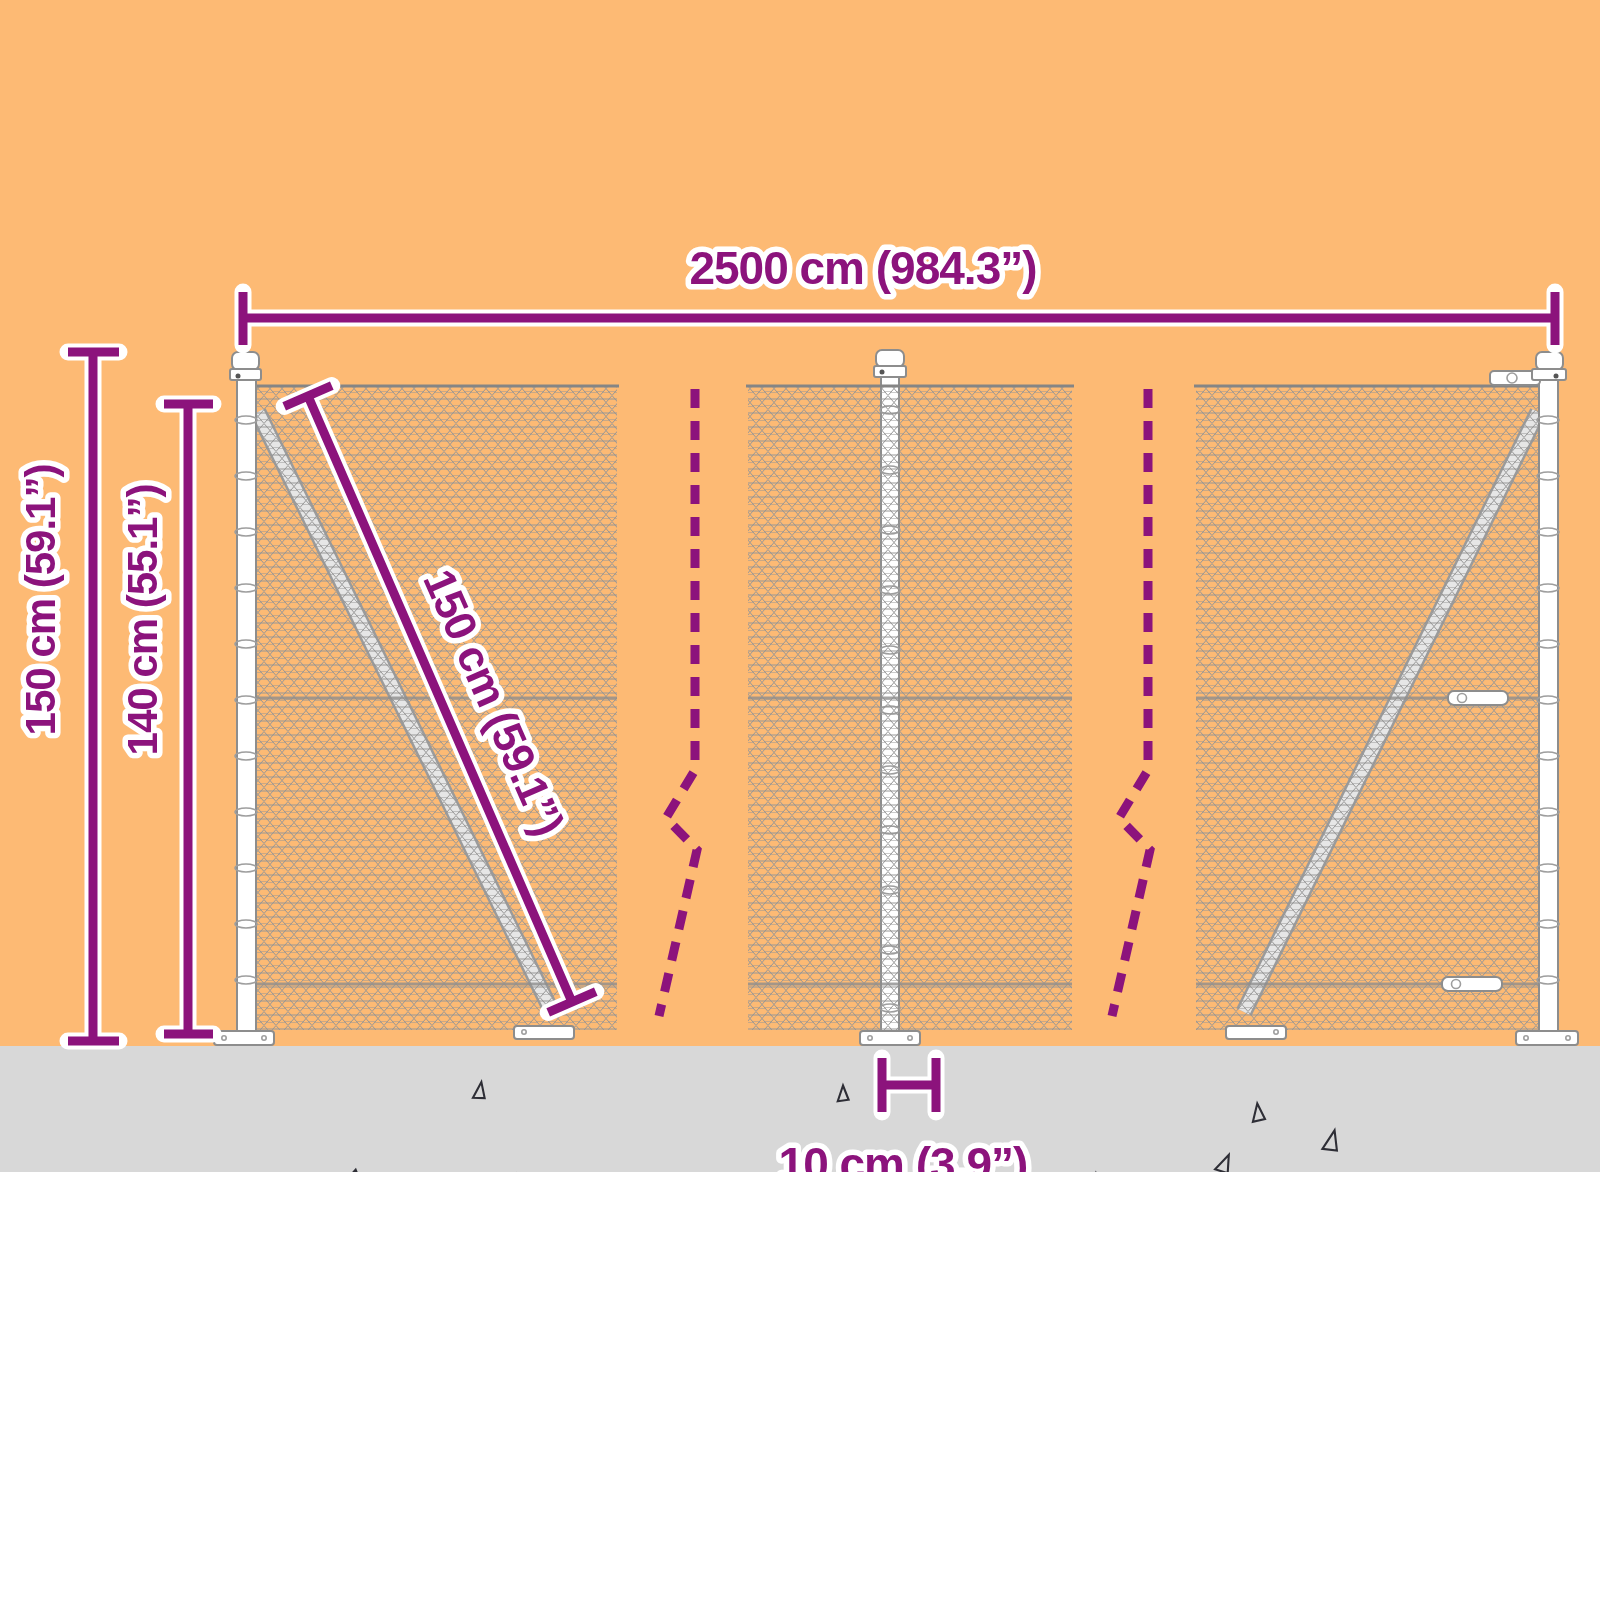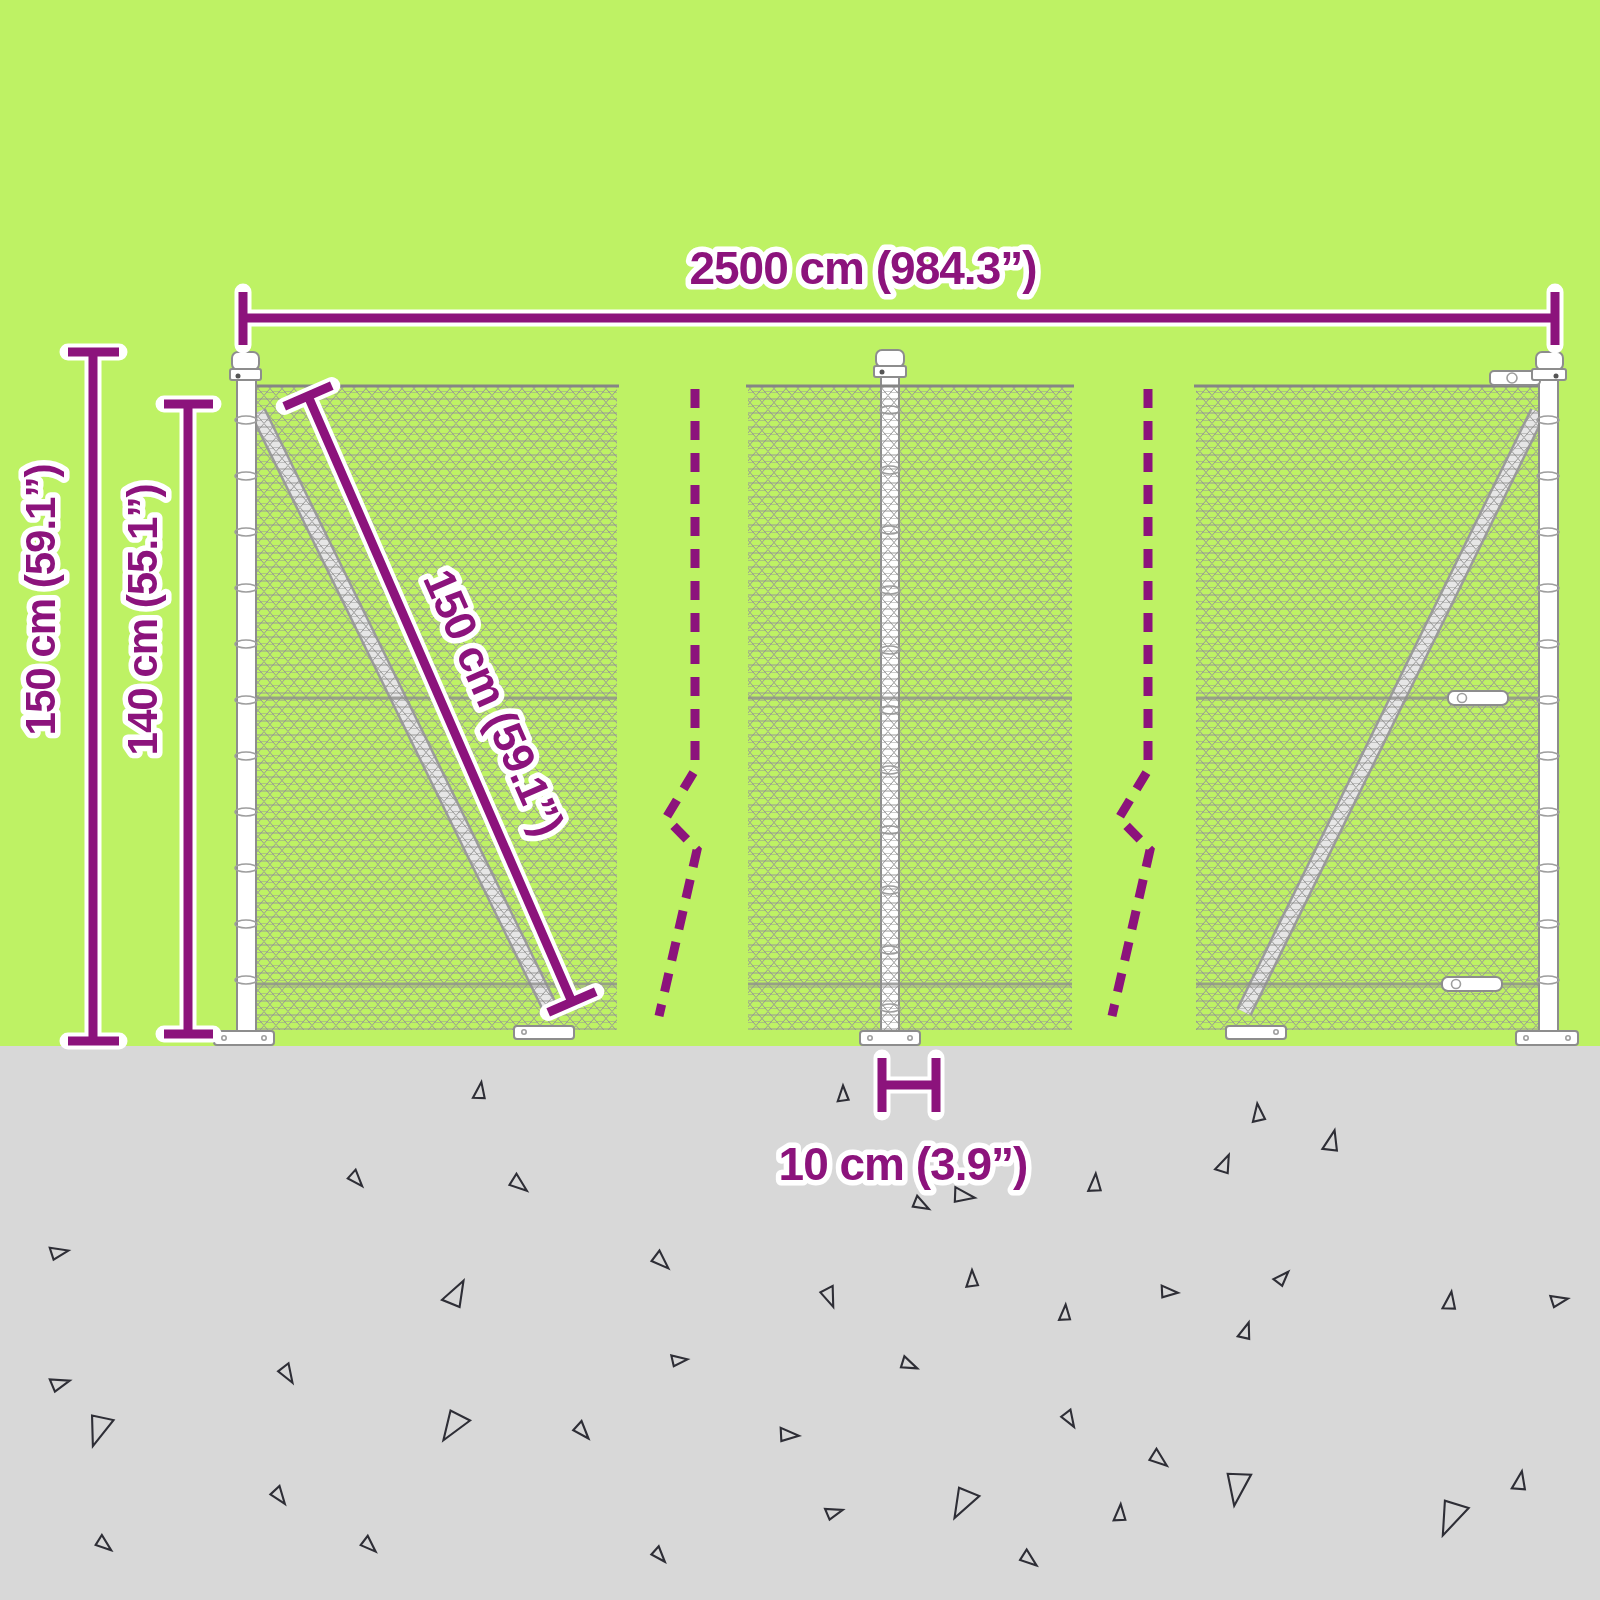--- a/index.html
+++ b/index.html
@@ -1,16 +1,16 @@
 <!DOCTYPE html>
 <html style="--accent: #8C137C; --ground: #D8D8D8; --tri: #2E2E36;"><head>
 <meta charset="utf-8">
 <style>
   html,body{margin:0;padding:0;background:#fff;}
-  .stage{position:relative;width:1600px;height:1600px;overflow:hidden;background:#bef264;}
+  .stage{position:relative;width:1600px;height:1172px;overflow:hidden;background:#fdba74;}
   svg{position:absolute;left:0;top:0;}
   .mesh-cell{stroke:#969696;stroke-width:1;fill:none;}
   .metal{fill:#ffffff;stroke:#8d8d8d;stroke-width:2;}
   .metal-thin{fill:none;stroke:#9e9e9e;stroke-width:1.6;}
   .wire{stroke:#8e8e8e;stroke-width:3;opacity:.8;}
   .mesh-top{stroke:#858585;stroke-width:3;}
   .brace-outer{stroke:#9b9b9b;stroke-width:17;fill:none;}
   .brace-inner{stroke:#e6e6e6;stroke-width:12;fill:none;}
   .dot{fill:#555;stroke:none;}
   .casing{stroke:#ffffff;stroke-width:17;fill:none;stroke-linecap:round;stroke-linejoin:round;}

